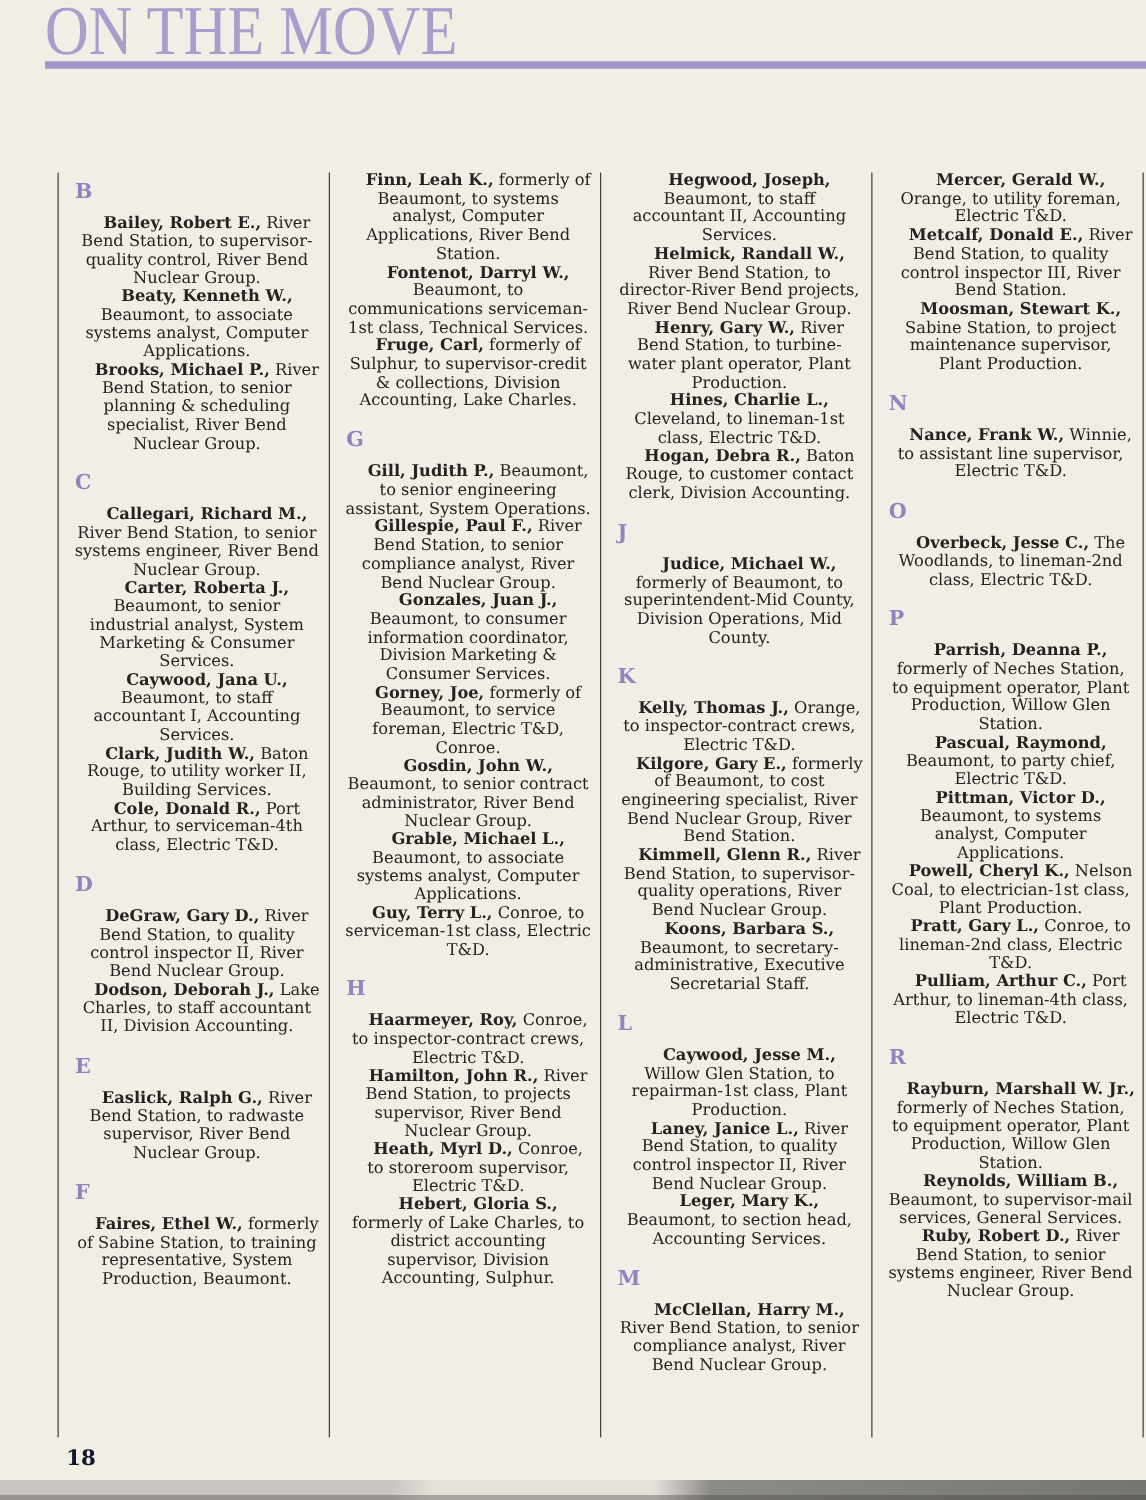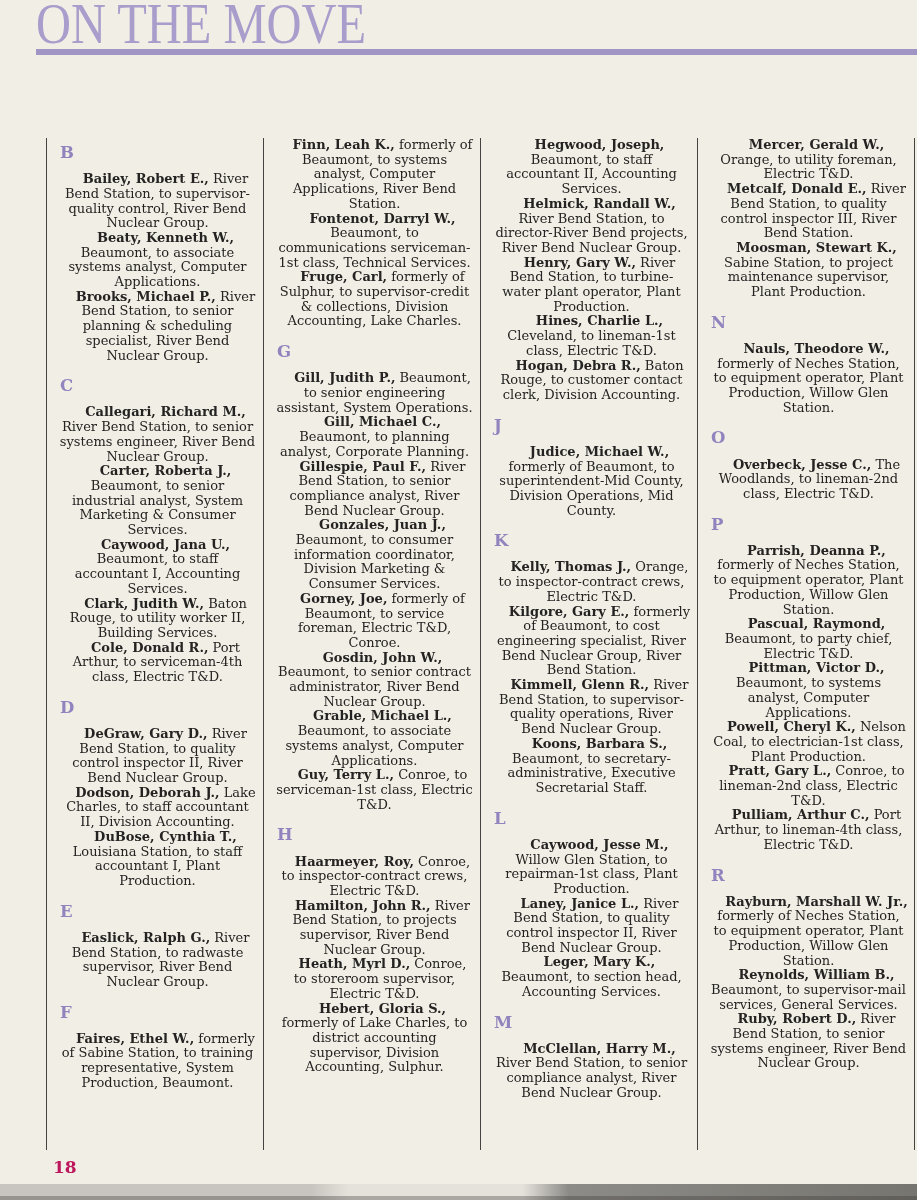--- a/index.html
+++ b/index.html
@@ -34,21 +34,21 @@
     margin:14px 0 10px 2px;line-height:1.1;
   }
   .letter.first{margin-top:6px;}
   .entry{
     margin:0;font-size:13px;line-height:14.7px;
     text-indent:16px;text-align:center;
   }
   .entry .nm{font-weight:bold;}
   .page-number{
     position:absolute;left:53px;top:1157px;
-    font-size:17px;font-weight:bold;color:#be185d;
+    font-size:17px;font-weight:bold;color:#0f172a;
   }
   .bottom-edge{
     position:absolute;left:0;bottom:0;width:917px;height:16px;
     background:linear-gradient(90deg,
       #c8c5c0 0%, #c8c5c0 34%,
       #e5e2dc 38%, #e5e2dc 57%,
       #8d8b87 62%, #77756f 100%);
   }
   .bottom-edge::after{
     content:"";position:absolute;left:0;bottom:0;width:100%;height:4px;
@@ -75,33 +75,31 @@
         <p class="entry"><span class="nm">Brooks, Michael P.,</span><span> River Bend Station, to senior planning &amp; scheduling specialist, River Bend Nuclear Group.</span></p>
         <div class="letter">C</div>
         <p class="entry"><span class="nm">Callegari, Richard M.,</span><span> River Bend Station, to senior systems engineer, River Bend Nuclear Group.</span></p>
         <p class="entry"><span class="nm">Carter, Roberta J.,</span><span> Beaumont, to senior industrial analyst, System Marketing &amp; Consumer Services.</span></p>
         <p class="entry"><span class="nm">Caywood, Jana U.,</span><span> Beaumont, to staff accountant I, Accounting Services.</span></p>
         <p class="entry"><span class="nm">Clark, Judith W.,</span><span> Baton Rouge, to utility worker II, Building Services.</span></p>
         <p class="entry"><span class="nm">Cole, Donald R.,</span><span> Port Arthur, to serviceman-4th class, Electric T&amp;D.</span></p>
         <div class="letter">D</div>
         <p class="entry"><span class="nm">DeGraw, Gary D.,</span><span> River Bend Station, to quality control inspector II, River Bend Nuclear Group.</span></p>
         <p class="entry"><span class="nm">Dodson, Deborah J.,</span><span> Lake Charles, to staff accountant II, Division Accounting.</span></p>
-        <p class="entry"><span class="nm">DuBose, Cynthia T.,</span><span> Louisiana Station, to staff accountant I, Plant Production.</span></p>
         <div class="letter">E</div>
         <p class="entry"><span class="nm">Easlick, Ralph G.,</span><span> River Bend Station, to radwaste supervisor, River Bend Nuclear Group.</span></p>
         <div class="letter">F</div>
         <p class="entry"><span class="nm">Faires, Ethel W.,</span><span> formerly of Sabine Station, to training representative, System Production, Beaumont.</span></p>
       </div>
       <div class="col">
         <p class="entry"><span class="nm">Finn, Leah K.,</span><span> formerly of Beaumont, to systems analyst, Computer Applications, River Bend Station.</span></p>
         <p class="entry"><span class="nm">Fontenot, Darryl W.,</span><span> Beaumont, to communications serviceman-1st class, Technical Services.</span></p>
         <p class="entry"><span class="nm">Fruge, Carl,</span><span> formerly of Sulphur, to supervisor-credit &amp; collections, Division Accounting, Lake Charles.</span></p>
         <div class="letter">G</div>
         <p class="entry"><span class="nm">Gill, Judith P.,</span><span> Beaumont, to senior engineering assistant, System Operations.</span></p>
-        <p class="entry"><span class="nm">Gill, Michael C.,</span><span> Beaumont, to planning analyst, Corporate Planning.</span></p>
         <p class="entry"><span class="nm">Gillespie, Paul F.,</span><span> River Bend Station, to senior compliance analyst, River Bend Nuclear Group.</span></p>
         <p class="entry"><span class="nm">Gonzales, Juan J.,</span><span> Beaumont, to consumer information coordinator, Division Marketing &amp; Consumer Services.</span></p>
         <p class="entry"><span class="nm">Gorney, Joe,</span><span> formerly of Beaumont, to service foreman, Electric T&amp;D, Conroe.</span></p>
         <p class="entry"><span class="nm">Gosdin, John W.,</span><span> Beaumont, to senior contract administrator, River Bend Nuclear Group.</span></p>
         <p class="entry"><span class="nm">Grable, Michael L.,</span><span> Beaumont, to associate systems analyst, Computer Applications.</span></p>
         <p class="entry"><span class="nm">Guy, Terry L.,</span><span> Conroe, to serviceman-1st class, Electric T&amp;D.</span></p>
         <div class="letter">H</div>
         <p class="entry"><span class="nm">Haarmeyer, Roy,</span><span> Conroe, to inspector-contract crews, Electric T&amp;D.</span></p>
         <p class="entry"><span class="nm">Hamilton, John R.,</span><span> River Bend Station, to projects supervisor, River Bend Nuclear Group.</span></p>
         <p class="entry"><span class="nm">Heath, Myrl D.,</span><span> Conroe, to storeroom supervisor, Electric T&amp;D.</span></p>
@@ -125,21 +123,21 @@
         <p class="entry"><span class="nm">Laney, Janice L.,</span><span> River Bend Station, to quality control inspector II, River Bend Nuclear Group.</span></p>
         <p class="entry"><span class="nm">Leger, Mary K.,</span><span> Beaumont, to section head, Accounting Services.</span></p>
         <div class="letter">M</div>
         <p class="entry"><span class="nm">McClellan, Harry M.,</span><span> River Bend Station, to senior compliance analyst, River Bend Nuclear Group.</span></p>
       </div>
       <div class="col">
         <p class="entry"><span class="nm">Mercer, Gerald W.,</span><span> Orange, to utility foreman, Electric T&amp;D.</span></p>
         <p class="entry"><span class="nm">Metcalf, Donald E.,</span><span> River Bend Station, to quality control inspector III, River Bend Station.</span></p>
         <p class="entry"><span class="nm">Moosman, Stewart K.,</span><span> Sabine Station, to project maintenance supervisor, Plant Production.</span></p>
         <div class="letter">N</div>
-        <p class="entry"><span class="nm">Nauls, Theodore W.,</span><span> formerly of Neches Station, to equipment operator, Plant Production, Willow Glen Station.</span></p>
+        <p class="entry"><span class="nm">Nance, Frank W.,</span><span> Winnie, to assistant line supervisor, Electric T&amp;D.</span></p>
         <div class="letter">O</div>
         <p class="entry"><span class="nm">Overbeck, Jesse C.,</span><span> The Woodlands, to lineman-2nd class, Electric T&amp;D.</span></p>
         <div class="letter">P</div>
         <p class="entry"><span class="nm">Parrish, Deanna P.,</span><span> formerly of Neches Station, to equipment operator, Plant Production, Willow Glen Station.</span></p>
         <p class="entry"><span class="nm">Pascual, Raymond,</span><span> Beaumont, to party chief, Electric T&amp;D.</span></p>
         <p class="entry"><span class="nm">Pittman, Victor D.,</span><span> Beaumont, to systems analyst, Computer Applications.</span></p>
         <p class="entry"><span class="nm">Powell, Cheryl K.,</span><span> Nelson Coal, to electrician-1st class, Plant Production.</span></p>
         <p class="entry"><span class="nm">Pratt, Gary L.,</span><span> Conroe, to lineman-2nd class, Electric T&amp;D.</span></p>
         <p class="entry"><span class="nm">Pulliam, Arthur C.,</span><span> Port Arthur, to lineman-4th class, Electric T&amp;D.</span></p>
         <div class="letter">R</div>

